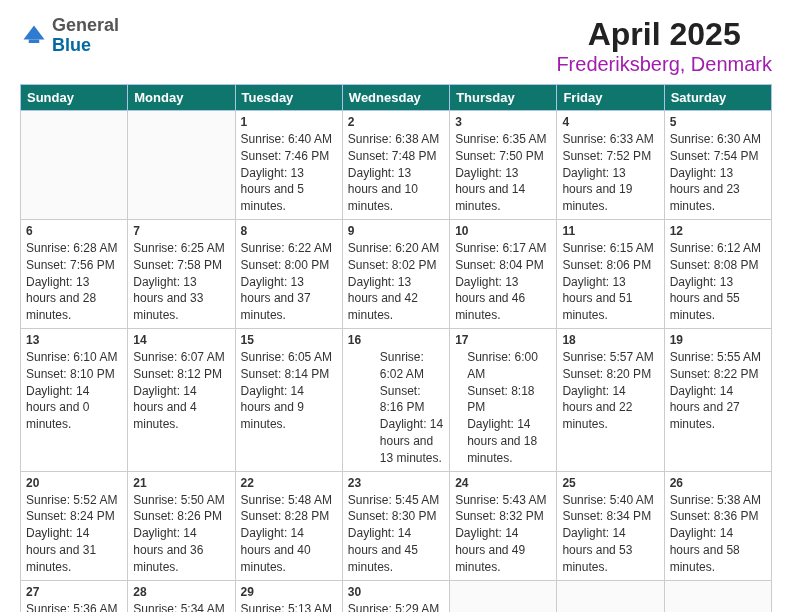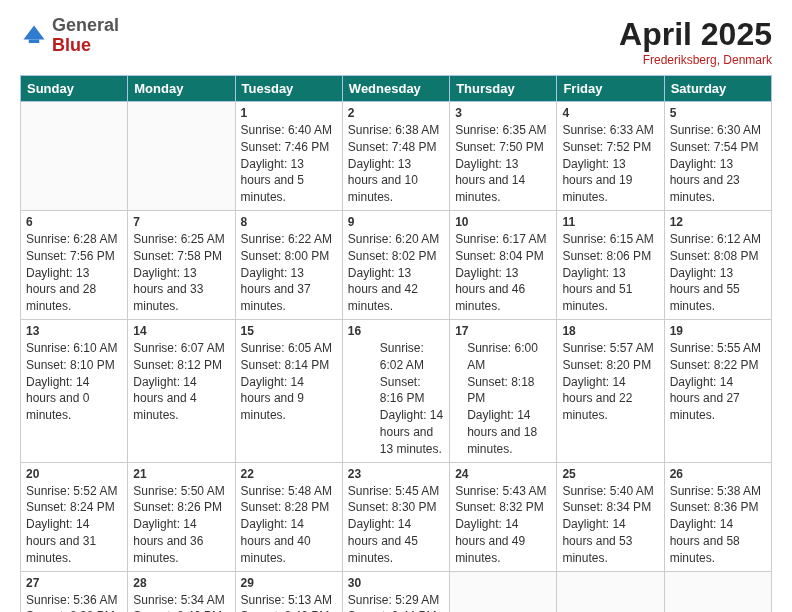--- a/index.html
+++ b/index.html
@@ -27,36 +27,36 @@
       display: flex;
       align-items: center;
       gap: 4px;
     }
     .logo-text {
       font-size: 18px;
       font-weight: bold;
       line-height: 1.1;
     }
     .logo-general { color: #555; }
-    .logo-blue { color: #b91c1c; text-align: right; }
+    .logo-blue { color: #0369a1; text-align: right; }
     .logo-icon {
       width: 28px;
       height: 28px;
     }
     .title-block {
-      text-align: right;
+      text-align: center;
     }
     .title-month {
       font-size: 32px;
       font-weight: bold;
       color: #222;
     }
     .title-location {
-      font-size: 12px;
-      color: #b91c1c;
+      font-size: 20px;
+      color: #a21caf;
     }
     .calendar {
       flex: 1;
       border: 1px solid #ccc;
       border-collapse: collapse;
       width: 100%;
       table-layout: fixed;
     }
     .calendar th {
       background-color: #0f766e;

